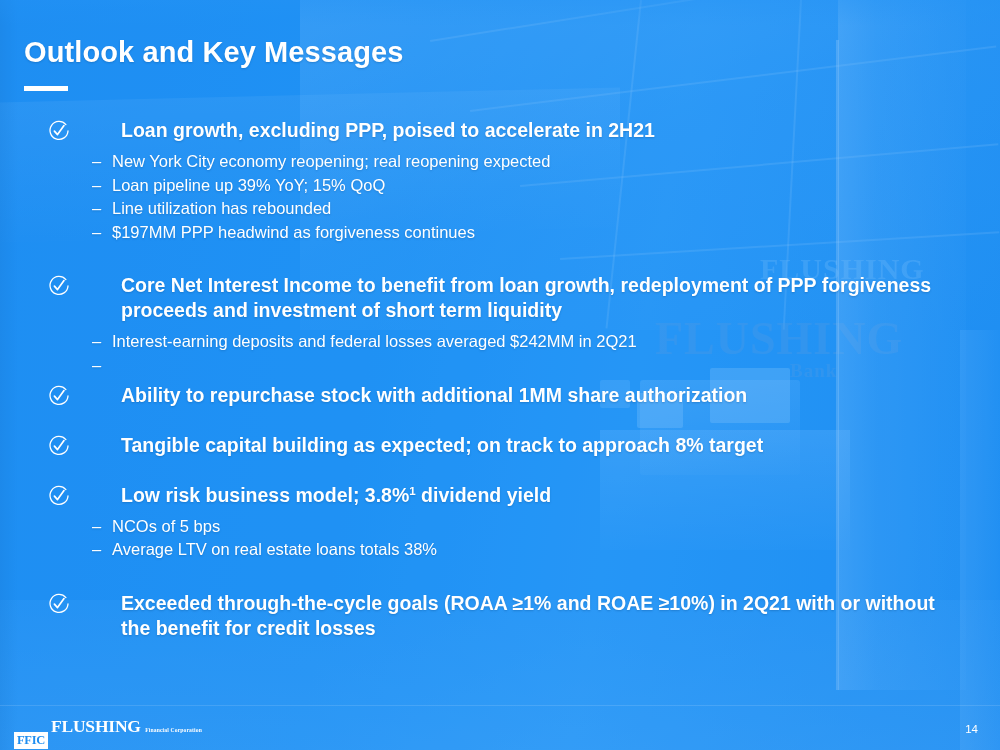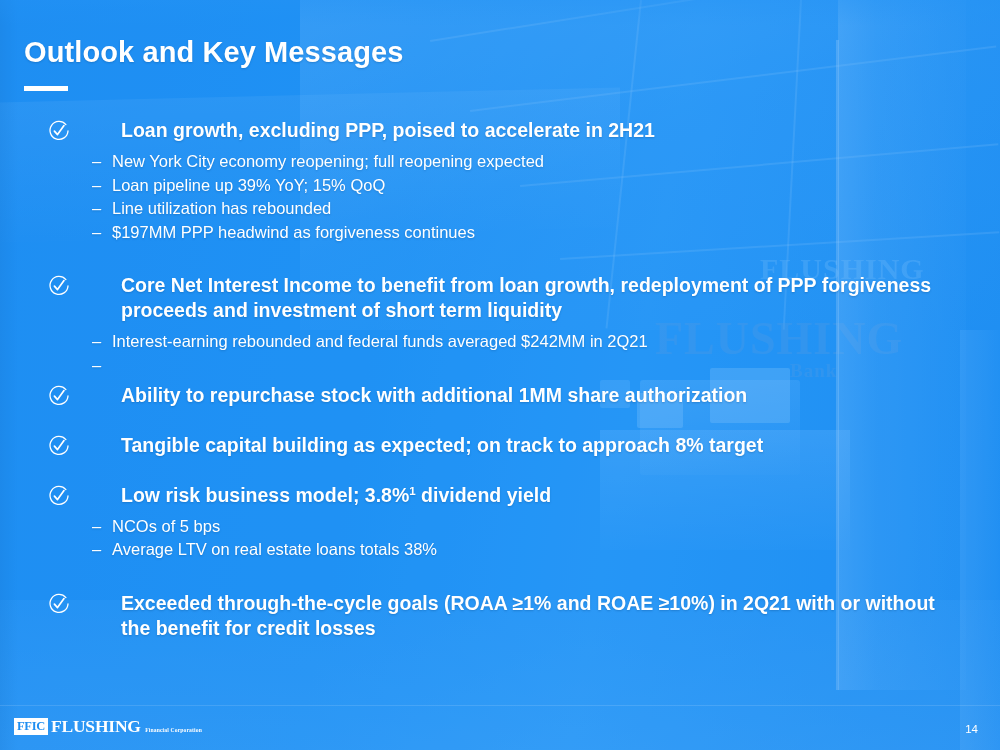--- a/index.html
+++ b/index.html
@@ -204,21 +204,21 @@
   }
   .logo-badge {
     background: #ffffff;
     color: #1e8ef1;
     font-family: "Liberation Serif", serif;
     font-weight: bold;
     font-size: 12.5px;
     letter-spacing: -0.3px;
     line-height: 15px;
     padding: 1px 3px 1px 3px;
-    margin-top: 1px;
+    margin-top: 15px;
   }
   .logo-words { margin-left: 3px; }
   .logo-main {
     font-family: "Liberation Serif", serif;
     font-weight: bold;
     font-size: 17.5px;
     line-height: 18px;
     letter-spacing: -0.2px;
     color: #ffffff;
   }
@@ -296,41 +296,41 @@
         <div class="blevel1">
           <span class="check">
             <svg width="22" height="22" viewBox="0 0 22 22">
               <path d="M17.9 4.6 A9 9 0 1 0 20 11" fill="none" stroke="#ffffff" stroke-width="1.3" stroke-linecap="round"></path>
               <path d="M6.4 11.1 L9.5 14.6 L16.0 5.6" fill="none" stroke="#ffffff" stroke-width="1.7" stroke-linecap="round" stroke-linejoin="round"></path>
             </svg>
           </span>
           <span class="b1text">Loan growth, excluding PPP, poised to accelerate in 2H21</span>
         </div>
         <ul class="sublist">
-          <li class="sub"><span class="dash">–</span><span>New York City economy reopening; full reopening expected</span></li>
+          <li class="sub"><span class="dash">–</span><span>New York City economy reopening; real reopening expected</span></li>
           <li class="sub"><span class="dash">–</span><span>Loan pipeline up 39% YoY; 15% QoQ</span></li>
           <li class="sub"><span class="dash">–</span><span>Line utilization has rebounded</span></li>
           <li class="sub"><span class="dash">–</span><span>$197MM PPP headwind as forgiveness continues</span></li>
         </ul>
       </div>
 
       <div class="gap-lg"></div>
 
       <div class="bgroup">
         <div class="blevel1">
           <span class="check">
             <svg width="22" height="22" viewBox="0 0 22 22">
               <path d="M17.9 4.6 A9 9 0 1 0 20 11" fill="none" stroke="#ffffff" stroke-width="1.3" stroke-linecap="round"></path>
               <path d="M6.4 11.1 L9.5 14.6 L16.0 5.6" fill="none" stroke="#ffffff" stroke-width="1.7" stroke-linecap="round" stroke-linejoin="round"></path>
             </svg>
           </span>
           <span class="b1text">Core Net Interest Income to benefit from loan growth, redeployment of PPP forgiveness proceeds and investment of short term liquidity</span>
         </div>
         <ul class="sublist">
-          <li class="sub"><span class="dash">–</span><span>Interest-earning rebounded and federal funds averaged $242MM in 2Q21</span></li>
+          <li class="sub"><span class="dash">–</span><span>Interest-earning deposits and federal losses averaged $242MM in 2Q21</span></li>
           <li class="sub"><span class="dash">–</span></li>
         </ul>
       </div>
 
       <div class="gap-lg"></div>
 
       <div class="bgroup">
         <div class="blevel1">
           <span class="check">
             <svg width="22" height="22" viewBox="0 0 22 22">

